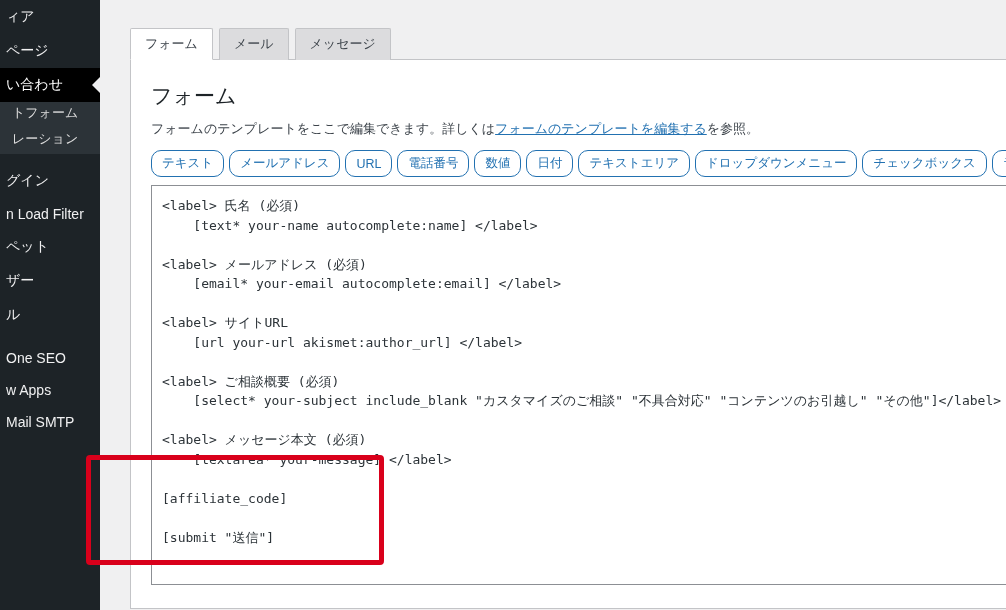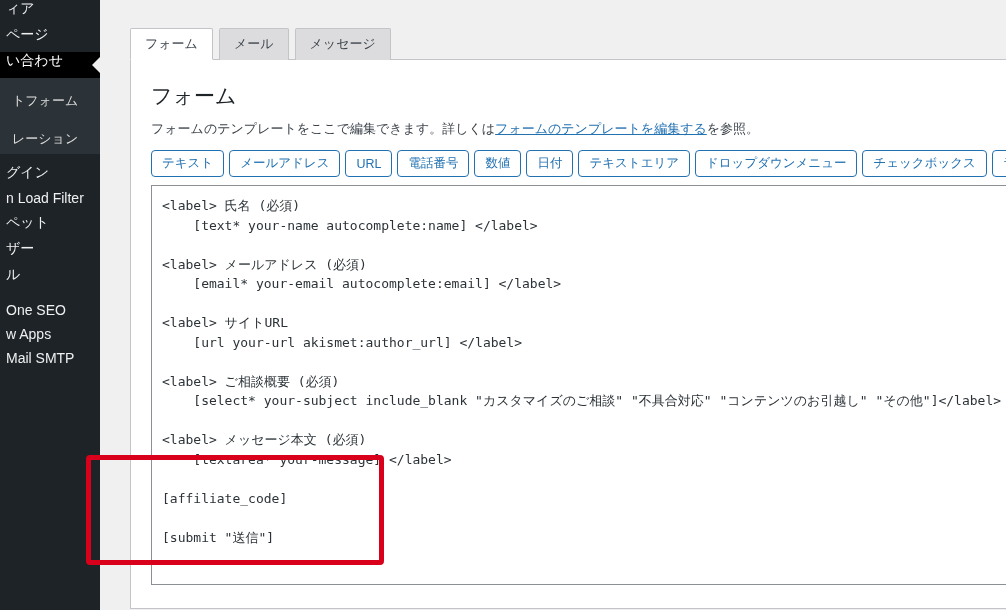--- a/index.html
+++ b/index.html
@@ -15,21 +15,21 @@
 .wrapper { display: flex; width: 100%; height: 100%; }
 .sidebar {
   width: 100px;
   background: #1d2327;
   color: #f0f0f1;
   font-size: 14px;
   overflow: hidden;
   flex-shrink: 0;
 }
 .sidebar-item {
-  padding: 0 4px 8px 6px;
+  padding: 8px 4px 8px 6px;
   color: #f0f0f1;
   white-space: nowrap;
   overflow: hidden;
   cursor: pointer;
   position: relative;
 }
 .sidebar-item.current {
   background: #000000;
   color: #fff;
   font-weight: 500;
@@ -38,21 +38,21 @@
   content: "";
   position: absolute;
   right: 0;
   top: 50%;
   transform: translateY(-50%);
   border: 8px solid transparent;
   border-right-color: #f0f0f1;
 }
 .sidebar-sub {
   background: #2c3338;
-  padding: 14px 4px 6px 12px;
+  padding: 2px 4px 6px 12px;
   font-size: 13px;
   color: #ddd;
   white-space: nowrap;
 }
 .sidebar-sep { height: 10px; background: #1d2327; }
 .main {
   flex: 1;
   background: #f0f0f1;
   padding: 10px 0 4px 0;
   overflow: hidden;
@@ -104,21 +104,21 @@
   gap: 5px;
   margin-bottom: 8px;
   overflow: hidden;
 }
 .tag-btn {
   background: #fff;
   border: 1px solid #2271b1;
   color: #2271b1;
   font-size: 12.5px;
   padding: 4px 10px;
-  border-radius: 4px;
+  border-radius: 10px;
   cursor: pointer;
   white-space: nowrap;
   flex-shrink: 0;
 }
 .code-area {
   width: 100%;
   border: 1px solid #8c8f94;
   background: #fff;
   font-family: Menlo, Consolas, Monaco, monospace;
   font-size: 13px;

